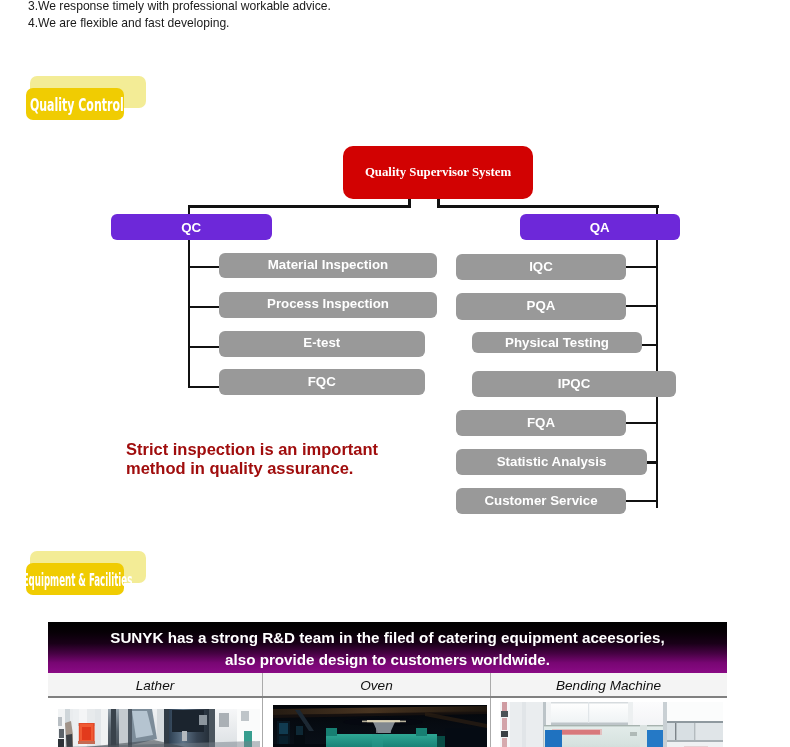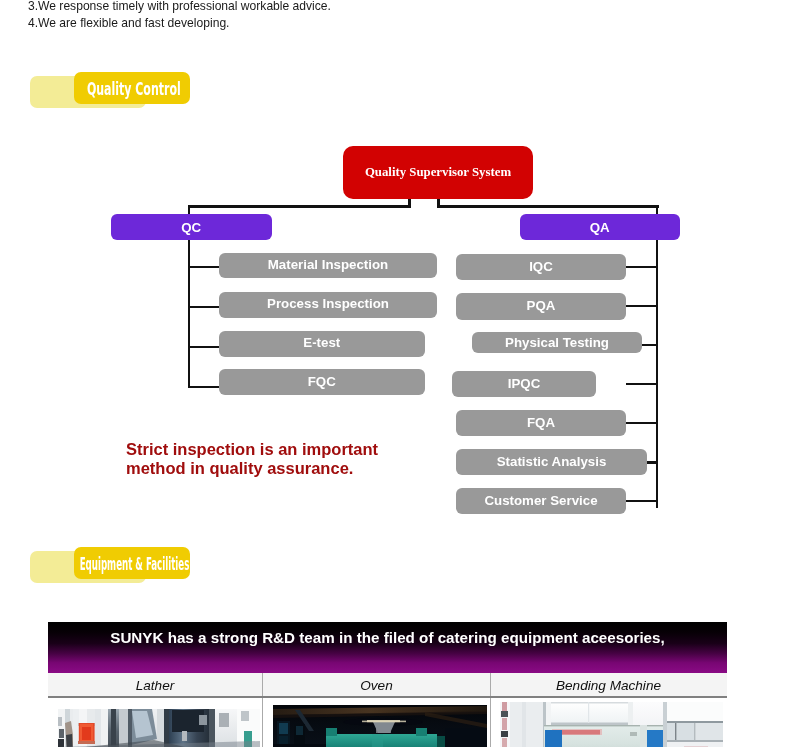--- a/index.html
+++ b/index.html
@@ -3,21 +3,21 @@
 <meta charset="utf-8">
 <style>
   * { box-sizing: border-box; }
   html,body { margin:0; padding:0; }
   body { width:790px; height:747px; background:#ffffff; font-family:"Liberation Sans", sans-serif; position:relative; overflow:hidden; }
   .intro { position:absolute; left:28px; top:-2.4px; font-size:12.1px; line-height:17.7px; color:#1a1a1a; }
   .intro div { white-space:nowrap; }
 
   .badge { position:absolute; width:116px; height:32px; }
   .badge .shadow { position:absolute; left:3.8px; top:4px; width:116px; height:32px; background:#f3ec96; border-radius:7px; }
-  .badge .main { position:absolute; left:0; top:0; width:116px; height:32px; background:#f0cc02; border-radius:7px; display:flex; align-items:center; justify-content:center;margin-left:48px; }
+  .badge .main { position:absolute; left:0; top:16px; width:98px; height:32px; background:#f0cc02; border-radius:7px; display:flex; align-items:center; justify-content:center; }
   .badge .main span { color:#fff; font-weight:bold; font-family:"DejaVu Sans Condensed","DejaVu Sans",sans-serif; letter-spacing:0px; display:inline-block; white-space:nowrap; }
   #badge-qc { left:26px; top:72px; }
   #badge-qc span { font-size:18.2px; transform:scaleX(0.672); position:relative; left:2px; }
   #badge-eq { left:26px; top:547px;text-decoration:underline; }
   #badge-eq span { font-size:18px; transform:scaleX(0.535); position:relative; left:2px; }
 
   
   #diagram { position:absolute; left:0; top:0; width:790px; height:747px; }
   .node { position:absolute; z-index:2; border-radius:6px; display:flex; align-items:center; justify-content:center; color:#fff; font-weight:bold; text-align:center; }
   .root { background:#d20202; font-family:"Liberation Serif", serif; font-size:12.8px; border-radius:10px; }
@@ -89,21 +89,21 @@
 
   <div class="node grey" style="left:456px;top:254.3px;width:170px;height:26.2px;">
       <span>IQC</span>
     </div>
   <div class="node grey" style="left:456px;top:293.4px;width:170px;height:26.2px;">
       <span>PQA</span>
     </div>
   <div class="node grey" style="left:472px;top:332.4px;width:170px;height:21px;">
       <span>Physical Testing</span>
     </div>
-  <div class="node grey" style="left:452px;top:371.1px;width:144px;height:26.2px;">
+  <div class="node grey" style="left:472px;top:371.1px;width:204px;height:26.2px;">
       <span>IPQC</span>
     </div>
   <div class="node grey" style="left:456px;top:410.1px;width:170px;height:26.2px;">
       <span>FQA</span>
     </div>
   <div class="node grey" style="left:456px;top:448.8px;width:191px;height:26.2px;">
       <span>Statistic Analysis</span>
     </div>
   <div class="node grey" style="left:456px;top:488.0px;width:170px;height:26.2px;">
       <span>Customer Service</span>
@@ -131,20 +131,21 @@
 
   <div class="cap" style="left:126px;top:440px;">
     <div>Strict inspection is an important</div>
     <div>method in quality assurance.</div>
   </div>
 </div>
 
 <div id="tbl">
   <div class="hdr">
     <div>SUNYK has a strong R&amp;D team in the filed of catering equipment aceesories,</div>
+    <div>also provide design to customers worldwide.</div>
   </div>
   <div class="cols">
     <div class="cell" style="width:215px">Lather</div>
     <div class="cell" style="width:228px">Oven</div>
     <div class="cell" style="width:235px">Bending Machine</div>
   </div>
   <div class="imgrow">
     <div class="icell" style="width:215px">
         <div class="ph" id="ph1"><svg viewBox="0 0 202 50" preserveAspectRatio="none" width="202" height="50">
 <defs>

